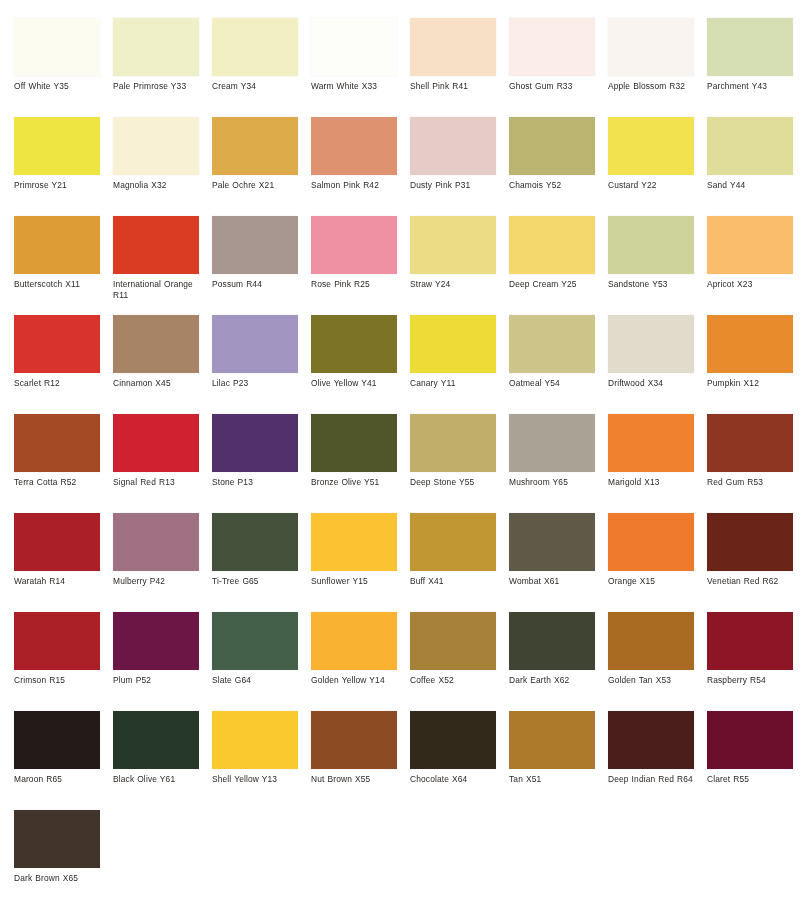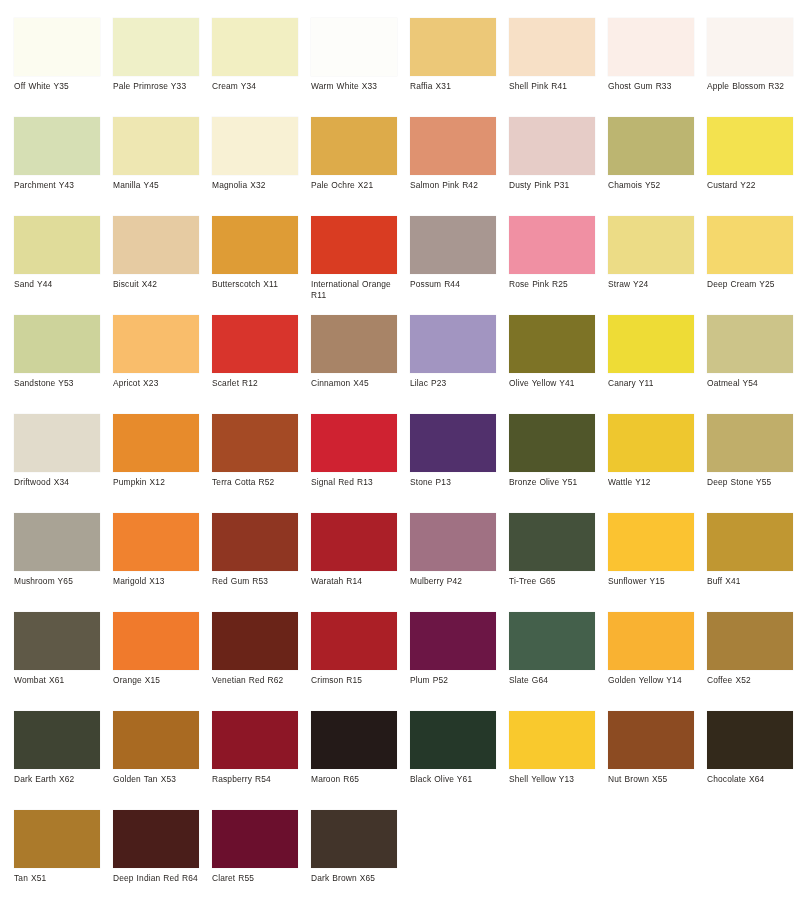--- a/index.html
+++ b/index.html
@@ -68,42 +68,38 @@
       </div>
       <div class="cell">
         <div class="swatch" style="background: rgb(242, 239, 194);"></div>
         <div class="label">Cream Y34</div>
       </div>
       <div class="cell">
         <div class="swatch" style="background: rgb(253, 253, 250);"></div>
         <div class="label">Warm White X33</div>
       </div>
       <div class="cell">
-        <div class="swatch" style="background: rgb(236, 200, 120);"></div>
-        <div class="label">Raffia X31</div>
-      </div>
-      <div class="cell">
         <div class="swatch" style="background: rgb(247, 224, 198);"></div>
         <div class="label">Shell Pink R41</div>
       </div>
       <div class="cell">
         <div class="swatch" style="background: rgb(251, 238, 232);"></div>
         <div class="label">Ghost Gum R33</div>
       </div>
       <div class="cell">
         <div class="swatch" style="background: rgb(250, 244, 240);"></div>
         <div class="label">Apple Blossom R32</div>
       </div>
       <div class="cell">
         <div class="swatch" style="background: rgb(214, 223, 180);"></div>
         <div class="label">Parchment Y43</div>
       </div>
       <div class="cell">
-        <div class="swatch" style="background: rgb(238, 231, 178);"></div>
-        <div class="label">Manilla Y45</div>
+        <div class="swatch" style="background: rgb(238, 228, 66);"></div>
+        <div class="label">Primrose Y21</div>
       </div>
       <div class="cell">
         <div class="swatch" style="background: rgb(248, 241, 212);"></div>
         <div class="label">Magnolia X32</div>
       </div>
       <div class="cell">
         <div class="swatch" style="background: rgb(221, 171, 74);"></div>
         <div class="label">Pale Ochre X21</div>
       </div>
       <div class="cell">
@@ -120,24 +116,20 @@
       </div>
       <div class="cell">
         <div class="swatch" style="background: rgb(243, 226, 79);"></div>
         <div class="label">Custard Y22</div>
       </div>
       <div class="cell">
         <div class="swatch" style="background: rgb(224, 220, 154);"></div>
         <div class="label">Sand Y44</div>
       </div>
       <div class="cell">
-        <div class="swatch" style="background: rgb(230, 203, 162);"></div>
-        <div class="label">Biscuit X42</div>
-      </div>
-      <div class="cell">
         <div class="swatch" style="background: rgb(222, 156, 54);"></div>
         <div class="label">Butterscotch X11</div>
       </div>
       <div class="cell">
         <div class="swatch" style="background: rgb(217, 60, 34);"></div>
         <div class="label">International Orange R11</div>
       </div>
       <div class="cell">
         <div class="swatch" style="background: rgb(168, 151, 145);"></div>
         <div class="label">Possum R44</div>
@@ -202,24 +194,20 @@
         <div class="swatch" style="background: rgb(207, 34, 49);"></div>
         <div class="label">Signal Red R13</div>
       </div>
       <div class="cell">
         <div class="swatch" style="background: rgb(81, 48, 108);"></div>
         <div class="label">Stone P13</div>
       </div>
       <div class="cell">
         <div class="swatch" style="background: rgb(80, 86, 42);"></div>
         <div class="label">Bronze Olive Y51</div>
-      </div>
-      <div class="cell">
-        <div class="swatch" style="background: rgb(238, 199, 47);"></div>
-        <div class="label">Wattle Y12</div>
       </div>
       <div class="cell">
         <div class="swatch" style="background: rgb(192, 174, 106);"></div>
         <div class="label">Deep Stone Y55</div>
       </div>
       <div class="cell">
         <div class="swatch" style="background: rgb(169, 163, 149);"></div>
         <div class="label">Mushroom Y65</div>
       </div>
       <div class="cell">

